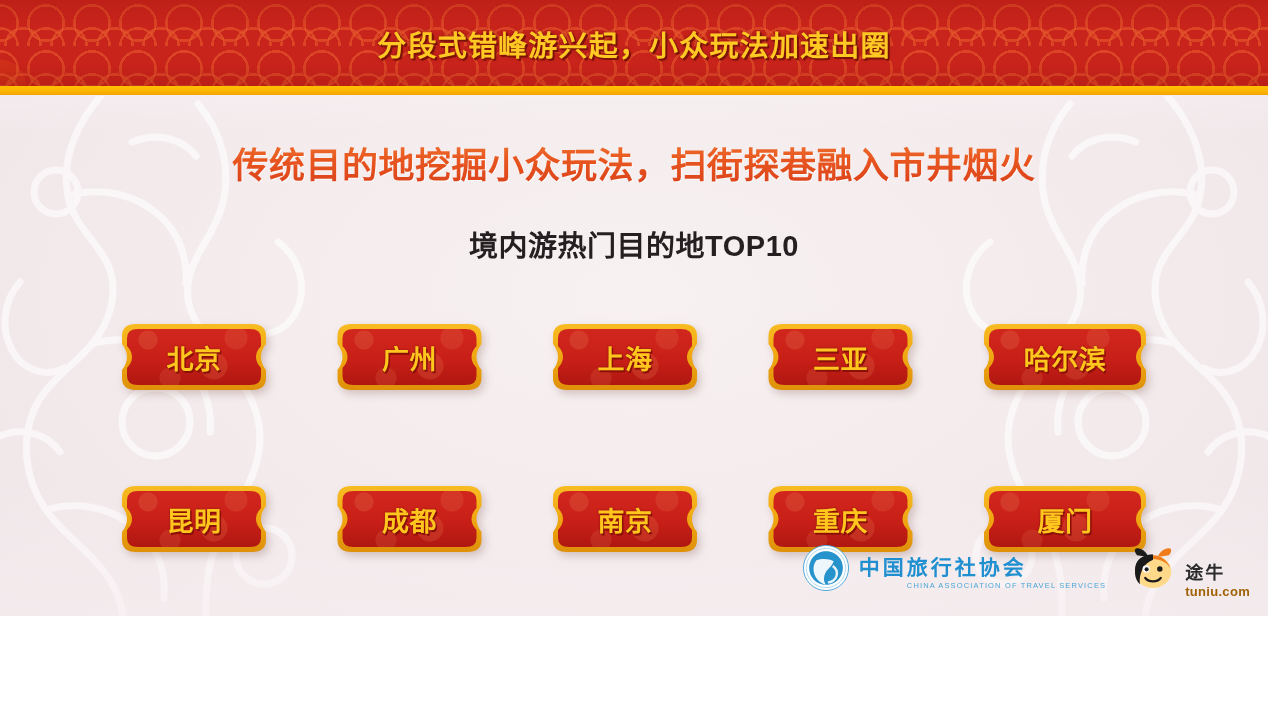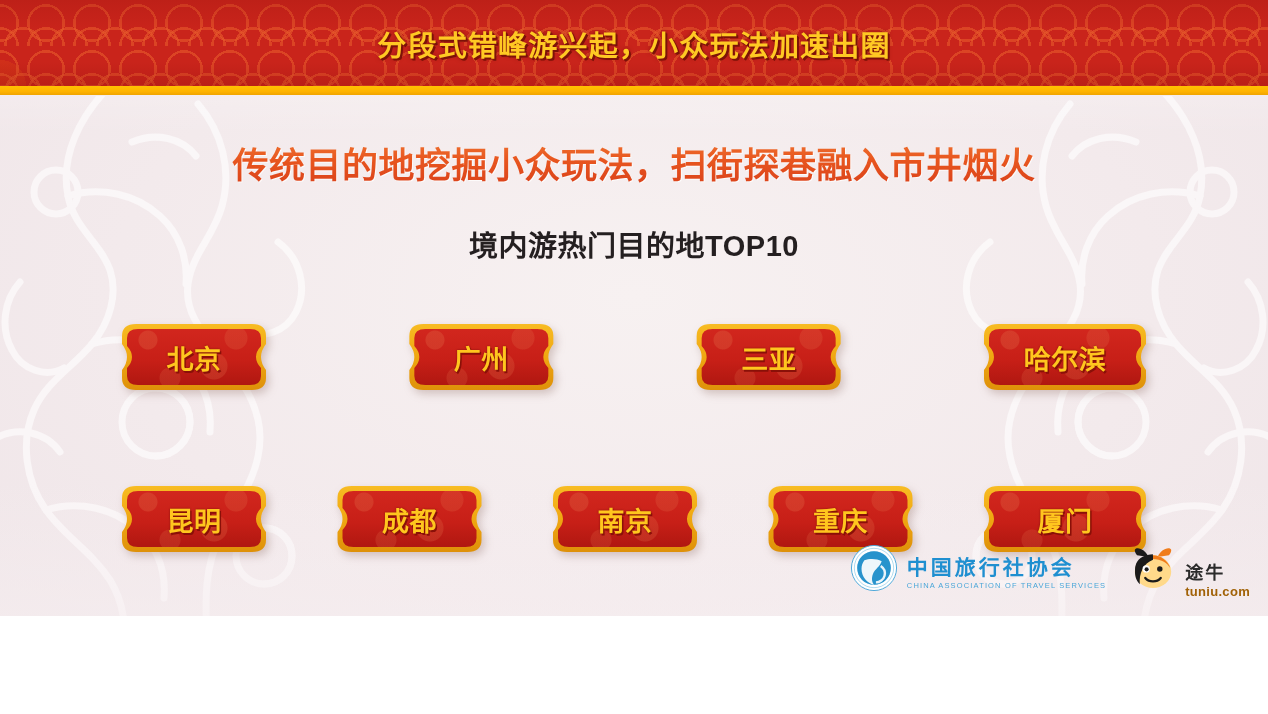--- a/index.html
+++ b/index.html
@@ -211,20 +211,21 @@
     line-height: 1.08;
     white-space: nowrap;
   }
   .cats-en {
     font-size: 7.5px;
     color: #4aa6d8;
     letter-spacing: 1.15px;
     line-height: 1.4;
     margin-top: 2px;
     white-space: nowrap;
+    margin-left: 48px;
   }
   .logo-tuniu { display: flex; align-items: center; gap: 7px; }
   .tuniu-mark { width: 50px; height: 46px; flex: 0 0 auto; }
   .tuniu-text { display: flex; flex-direction: column; }
   .tuniu-cn {
     font-size: 18px;
     font-weight: 700;
     color: #2b2b2b;
     letter-spacing: 2px;
     line-height: 1.05;
@@ -319,20 +320,25 @@
         <span class="badge-label">北京</span>
       </div>
       <div class="badge">
         <div class="badge-shape"></div>
         <div class="badge-inner"></div>
         <span class="badge-label">广州</span>
       </div>
       <div class="badge">
         <div class="badge-shape"></div>
         <div class="badge-inner"></div>
+        <span class="badge-label">上海</span>
+      </div>
+      <div class="badge">
+        <div class="badge-shape"></div>
+        <div class="badge-inner"></div>
         <span class="badge-label">三亚</span>
       </div>
       <div class="badge wide">
         <div class="badge-shape"></div>
         <div class="badge-inner"></div>
         <span class="badge-label">哈尔滨</span>
       </div>
     </div>
 
     <div class="badge-row">

